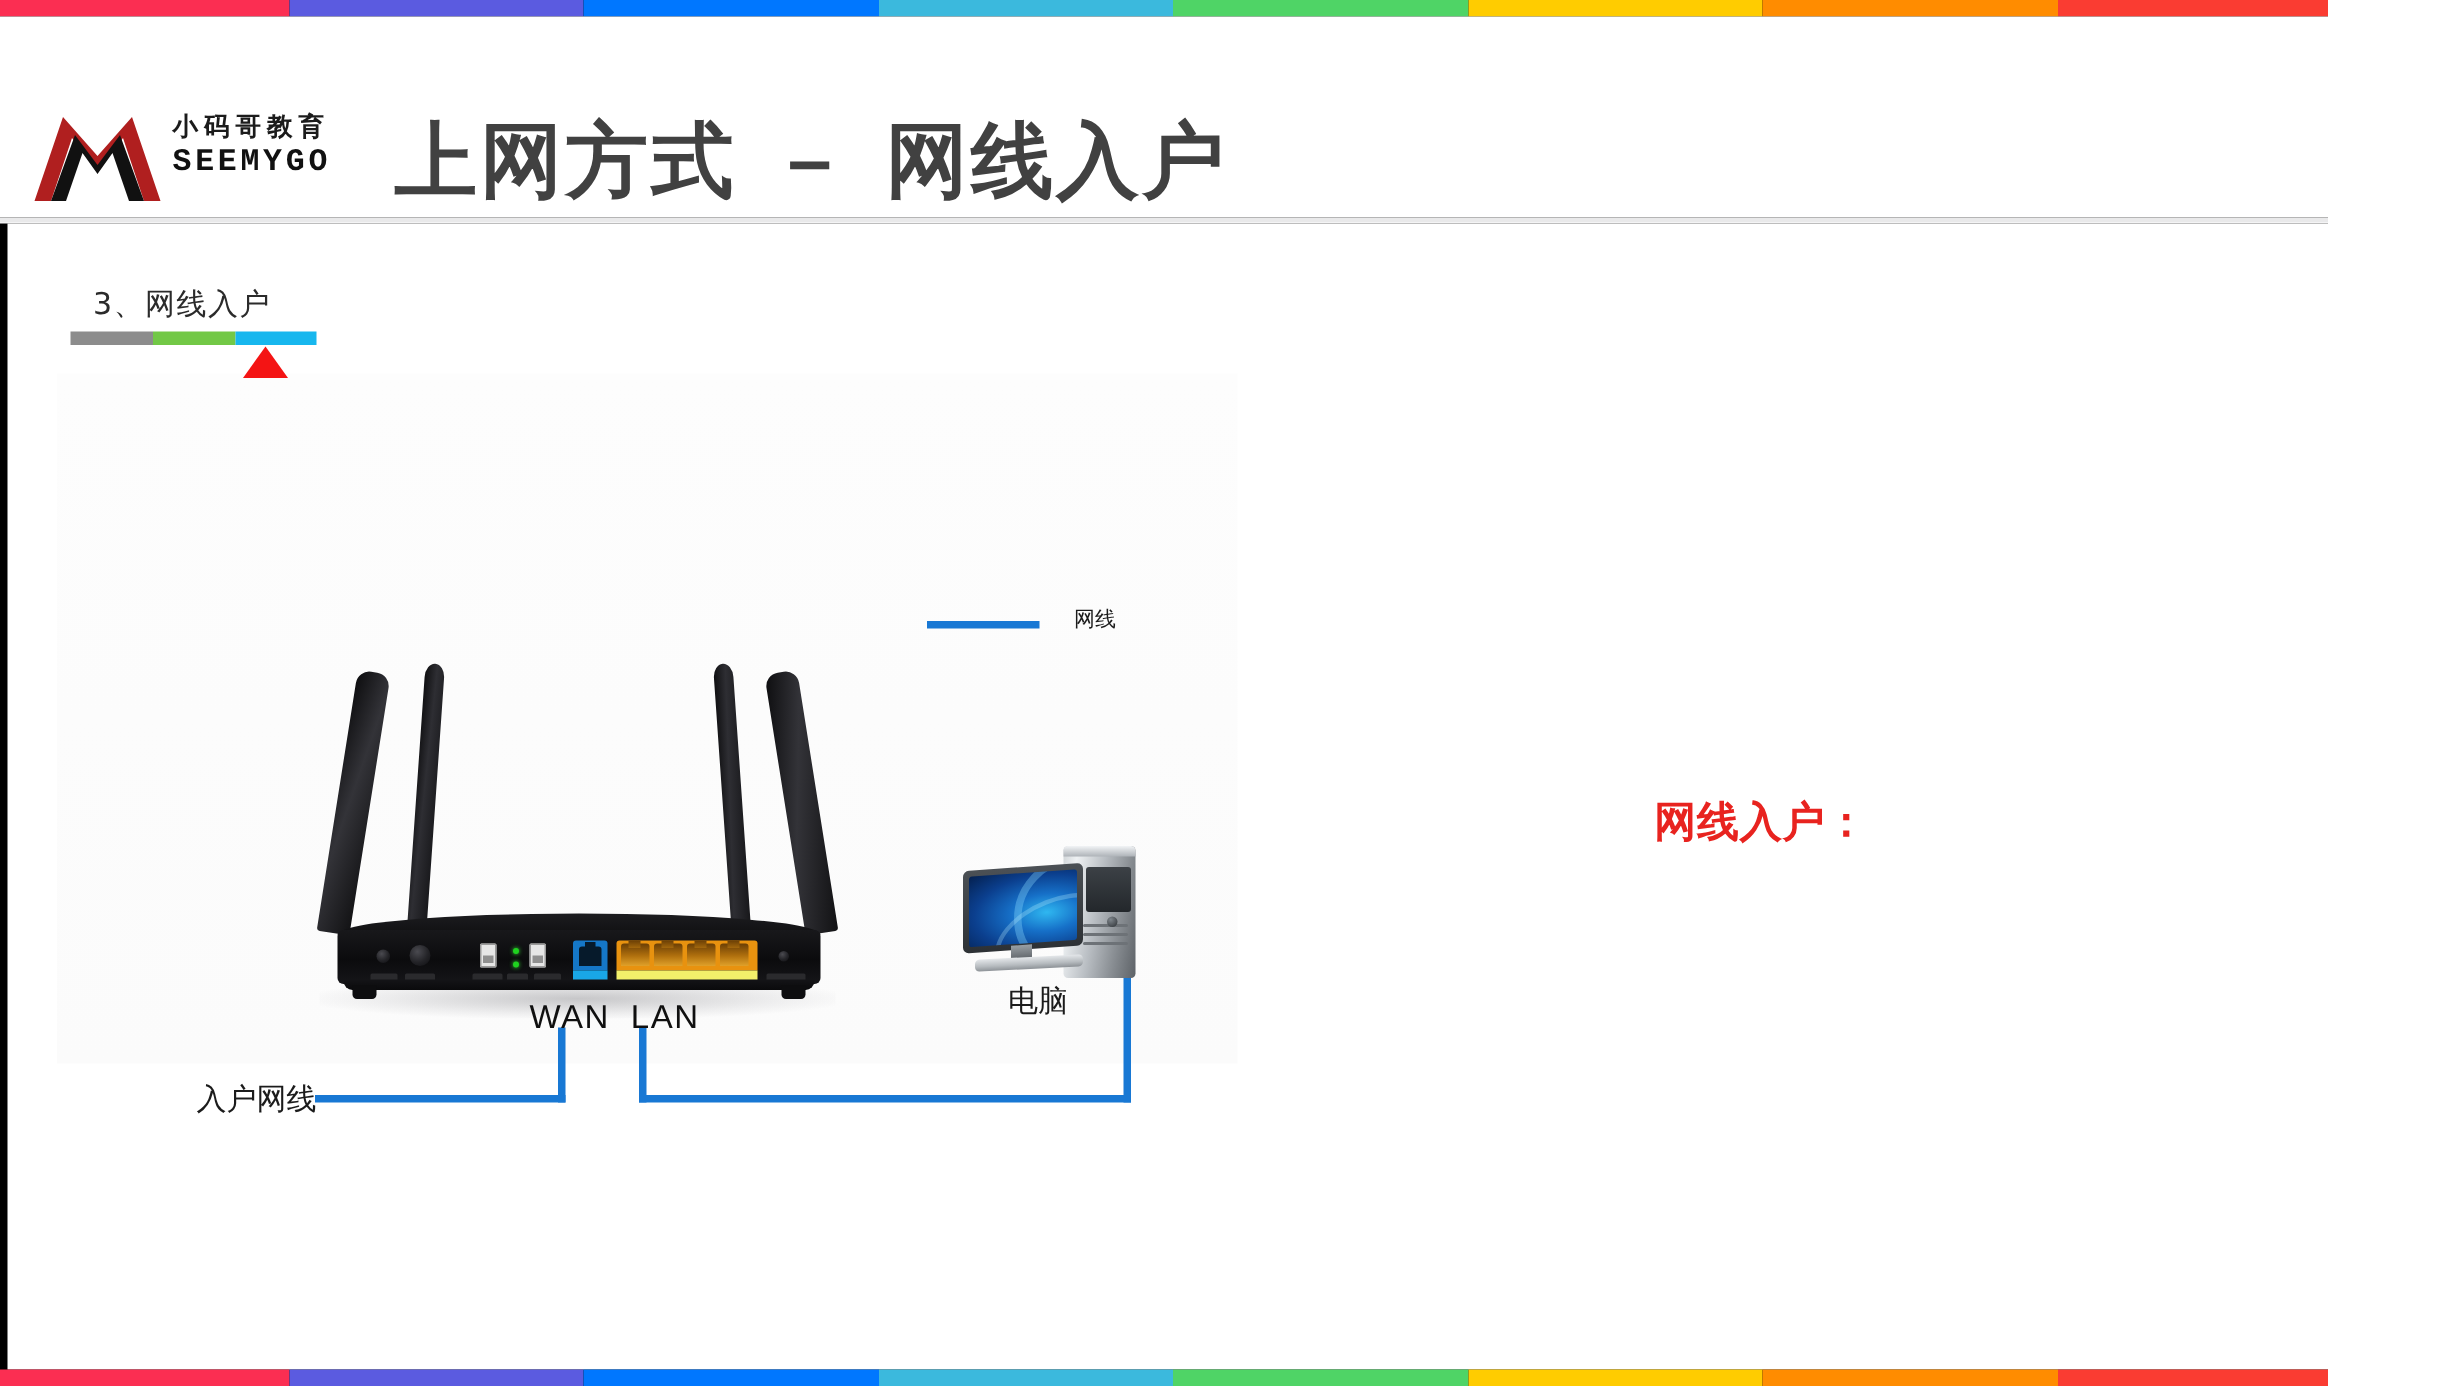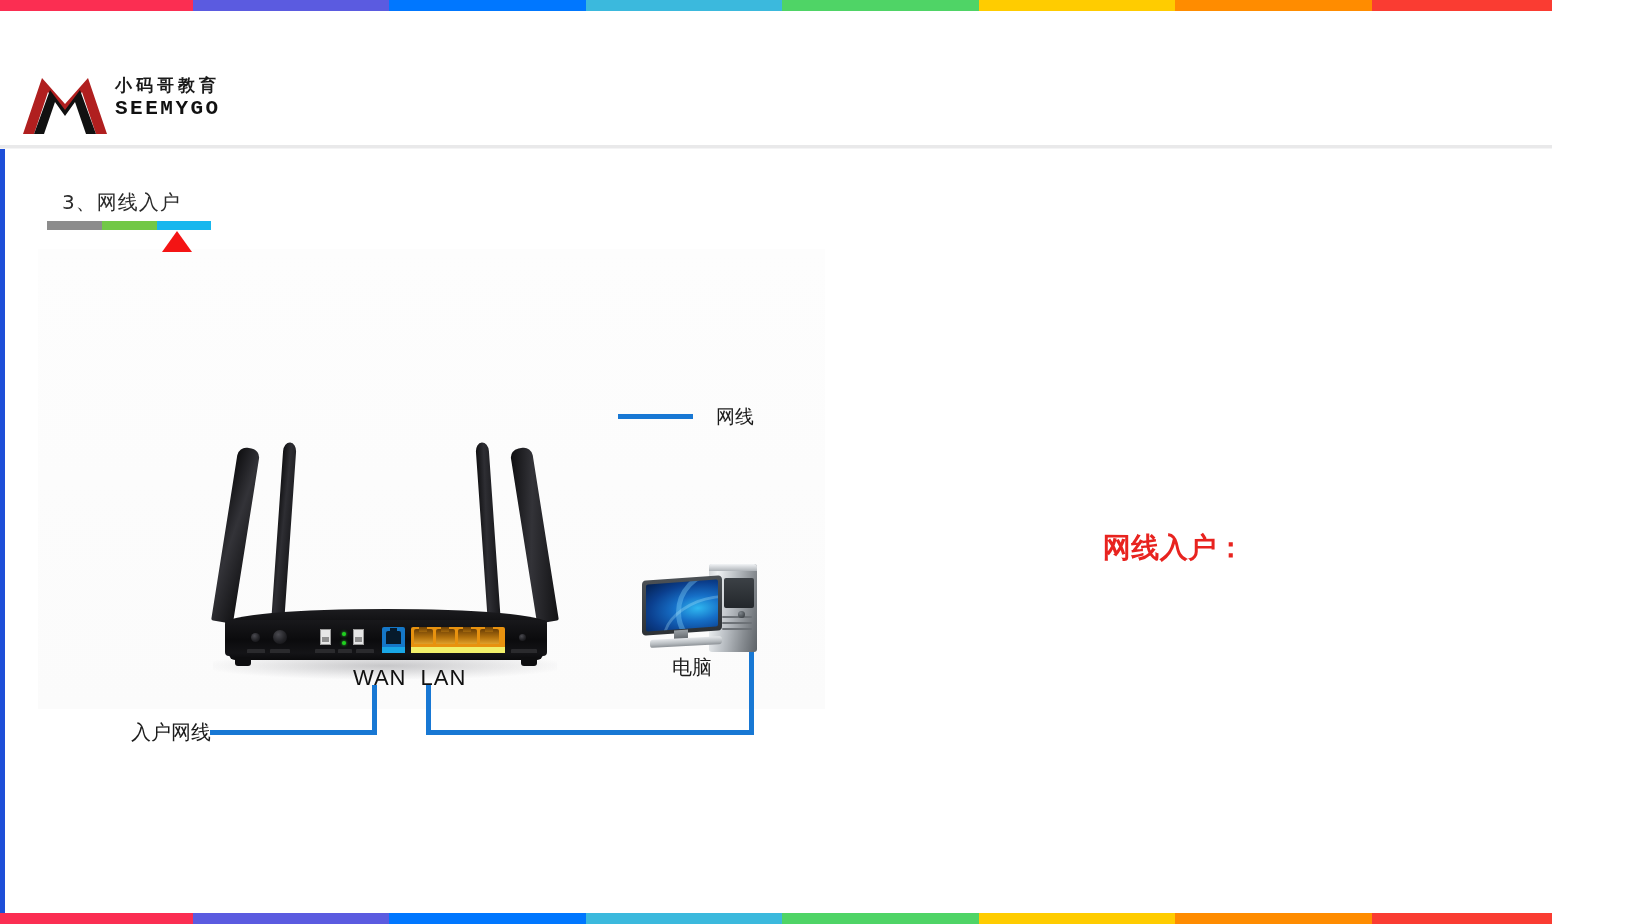--- a/index.html
+++ b/index.html
@@ -4,21 +4,21 @@
 <title>上网方式 – 网线入户</title>
 <style>
   html,body{margin:0;padding:0;}
   body{
     width:1631px;height:924px;
     background:#ffffff;
     font-family:"Liberation Sans","DejaVu Sans",sans-serif;
     overflow:hidden;
     position:relative;
   }
-  .slide{position:relative;width:1552px;height:924px;background:#1d4ed8;overflow:hidden;}
+  .slide{position:relative;width:1552px;height:924px;background:#000000;overflow:hidden;}
 
   
   .rule{position:absolute;left:0;width:1631px;height:11px;display:flex;}
   .rule.top{top:0;}
   .rule.bottom{bottom:0;}
   .rule span{display:block;height:100%;}
 
   
   .header{position:absolute;left:0;top:11px;width:1631px;height:134px;background:#fff;}
   .header-sep{position:absolute;left:0;top:145px;width:1631px;height:3px;background:#e9e9ea;}
@@ -52,21 +52,21 @@
               font-family:"DejaVu Sans","Liberation Sans",sans-serif;}
   .step-bar{position:absolute;left:42px;top:72px;width:164px;height:9px;display:flex;}
   .step-bar span{display:block;height:100%;}
   .step-arrow{position:absolute;left:157px;top:82px;width:0;height:0;
               border-left:15px solid transparent;border-right:15px solid transparent;
               border-bottom:21px solid #f41414;}
 
   
   .legend{position:absolute;left:613px;top:255px;width:170px;height:26px;}
   .legend-line{position:absolute;left:0;top:10px;width:75px;height:5px;background:#1878d4;}
-  .legend-text{position:absolute;left:98px;top:0;font-size:19px;color:#1b1b1b;white-space:nowrap;
+  .legend-text{position:absolute;left:98px;top:0;font-size:14px;color:#1b1b1b;white-space:nowrap;
                font-family:"DejaVu Sans","Liberation Sans",sans-serif;}
 
   
   .router{position:absolute;left:200px;top:285px;width:360px;height:245px;}
   .router-shadow{position:absolute;left:8px;bottom:0;width:344px;height:22px;
                  background:radial-gradient(ellipse at 50% 40%,rgba(120,120,125,.40) 0%,rgba(160,160,165,.14) 55%,rgba(255,255,255,0) 76%);}
   .antenna{position:absolute;background:linear-gradient(92deg,#0e0e10 0%,#2e2e33 42%,#17171a 100%);
            border-radius:7px/10px;}
   .ant-flat{position:absolute;background:linear-gradient(100deg,#0d0d0f 0%,#333338 45%,#121214 100%);}
 
@@ -167,20 +167,21 @@
       <svg class="logo-mark" viewBox="0 0 90 66">
         <path d="M3 64 L22 8 L45 34 L68 8 L87 64 L76 64 L62 22 L45 44 L28 22 L14 64 Z" fill="#b01f1f"></path>
         <path d="M14 64 L30 20 L45 40 L60 20 L76 64 L66 64 L55 32 L45 46 L35 32 L24 64 Z" fill="#111111"></path>
       </svg>
       <div class="logo-text">
         <div class="logo-cn">小码哥教育</div>
         <div class="logo-en">SEEMYGO</div>
       </div>
     </div>
 
+    <div class="slide-title">上网方式 －  网线入户</div>
   </div>
   <div class="header-sep"></div>
   <div class="header-sep2"></div>
 
   <div class="canvas">
 
     <div class="diagram-panel"></div>
 
     <div class="step-label">3、网线入户</div>
     <div class="step-bar" id="step-bar">

